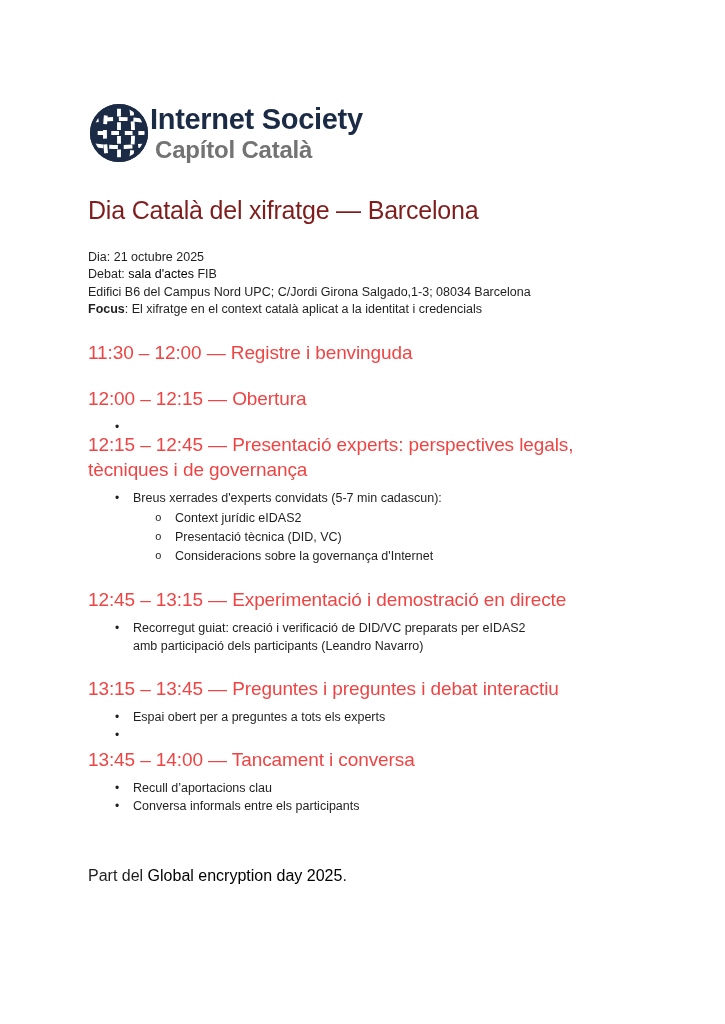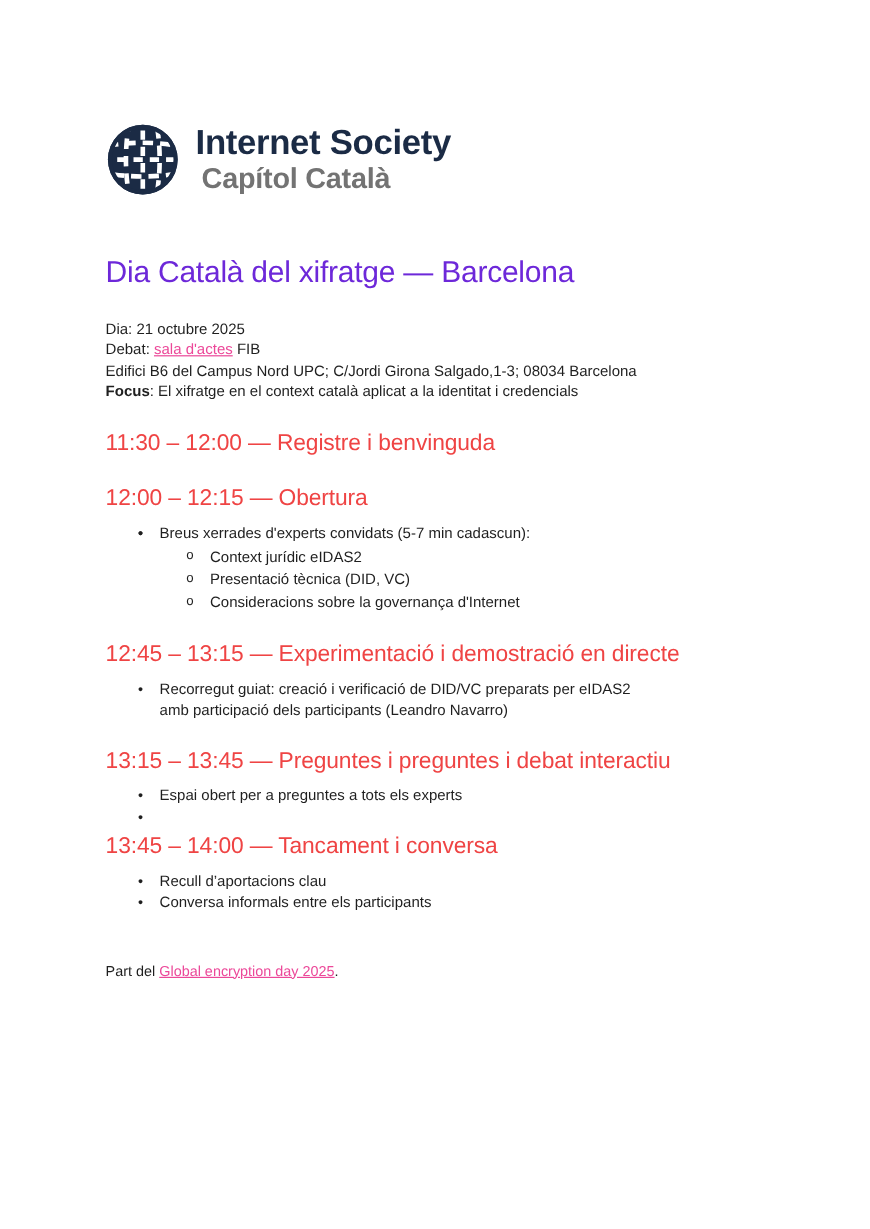--- a/index.html
+++ b/index.html
@@ -14,22 +14,21 @@
     min-height: 1024px;
     margin: 0 auto;
     background: #ffffff;
     padding: 100px 88px 40px 88px;
   }
 
   
   .logo-row {
     display: flex;
     align-items: center;
-    gap: 13px;
-    margin-bottom: 45px;
+    margin-bottom: 28px;
   }
   .globe { width: 62px; height: 66px; flex: 0 0 auto; display: block; }
   .logo-text { display: flex; flex-direction: column; line-height: 1.05; }
   .logo-org {
     font-size: 29px;
     font-weight: 700;
     color: #1b2b45;
     letter-spacing: -0.3px;
   }
   .logo-chapter {
@@ -38,32 +37,31 @@
     color: #737373;
     padding-left: 5px;
     margin-top: 3px;
     letter-spacing: -0.2px;
   }
 
   
   h1.doc-title {
     font-size: 25px;
     font-weight: 400;
-    color: #6d28d9;
+    color: #7f1d1d;
     line-height: 1.3;
     margin-bottom: 22px;
     letter-spacing: -0.2px;
   }
 
   
   .meta { font-size: 12.5px; line-height: 17.5px; color: #1f1f1f; }
   .meta p { margin: 0; }
   .meta a, .footer a {
-    color: #ec4899;
-    text-decoration: underline;
+    color: #000000;
     cursor: pointer;
   }
   .meta .focus-label { font-weight: 700; }
 
   
   h2.session {
     font-size: 19px;
     font-weight: 400;
     color: #ef4444;
     line-height: 25px;
@@ -94,22 +92,22 @@
   }
   ul.blist ul.sub li .marker {
     left: 22px;
     font-size: 11px;
     font-family: "Liberation Mono", "DejaVu Sans Mono", monospace;
   }
   .btext { white-space: pre-line; }
 
   
   .footer {
-    margin-top: 40px;
-    font-size: 12px;
+    margin-top: 52px;
+    font-size: 16px;
     line-height: 17.5px;
   }
 </style>
 </head>
 <body>
 
 <div class="page">
 
   <div class="logo-row">
     <svg class="globe" viewBox="0 0 64 64" aria-hidden="true">
@@ -144,20 +142,21 @@
     <p><span class="focus-label">Focus</span><span>: El xifratge en el context català aplicat a la identitat i credencials</span></p>
   </div>
 
   <h2 class="session no-list">11:30 – 12:00 — Registre i benvinguda</h2>
 
   <h2 class="session">12:00 – 12:15 — Obertura</h2>
   <ul class="blist">
     <li><span class="marker">•</span></li>
   </ul>
 
+  <h2 class="session">12:15 – 12:45 — Presentació experts: perspectives legals, tècniques i de governança</h2>
   <ul class="blist">
     <li><span class="marker">•</span><span class="btext">Breus xerrades d'experts convidats (5-7 min cadascun):</span>
       <ul class="sub">
         <li><span class="marker">o</span><span class="btext">Context jurídic eIDAS2</span></li>
         <li><span class="marker">o</span><span class="btext">Presentació tècnica (DID, VC)</span></li>
         <li><span class="marker">o</span><span class="btext">Consideracions sobre la governança d'Internet</span></li>
       </ul>
     </li>
   </ul>
 

